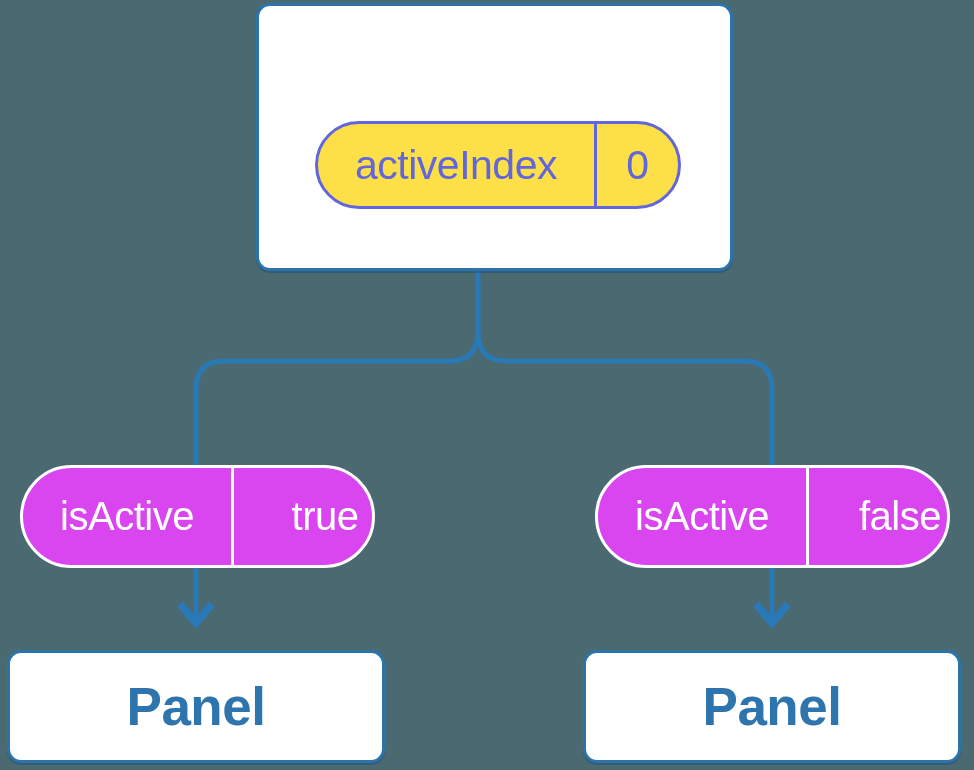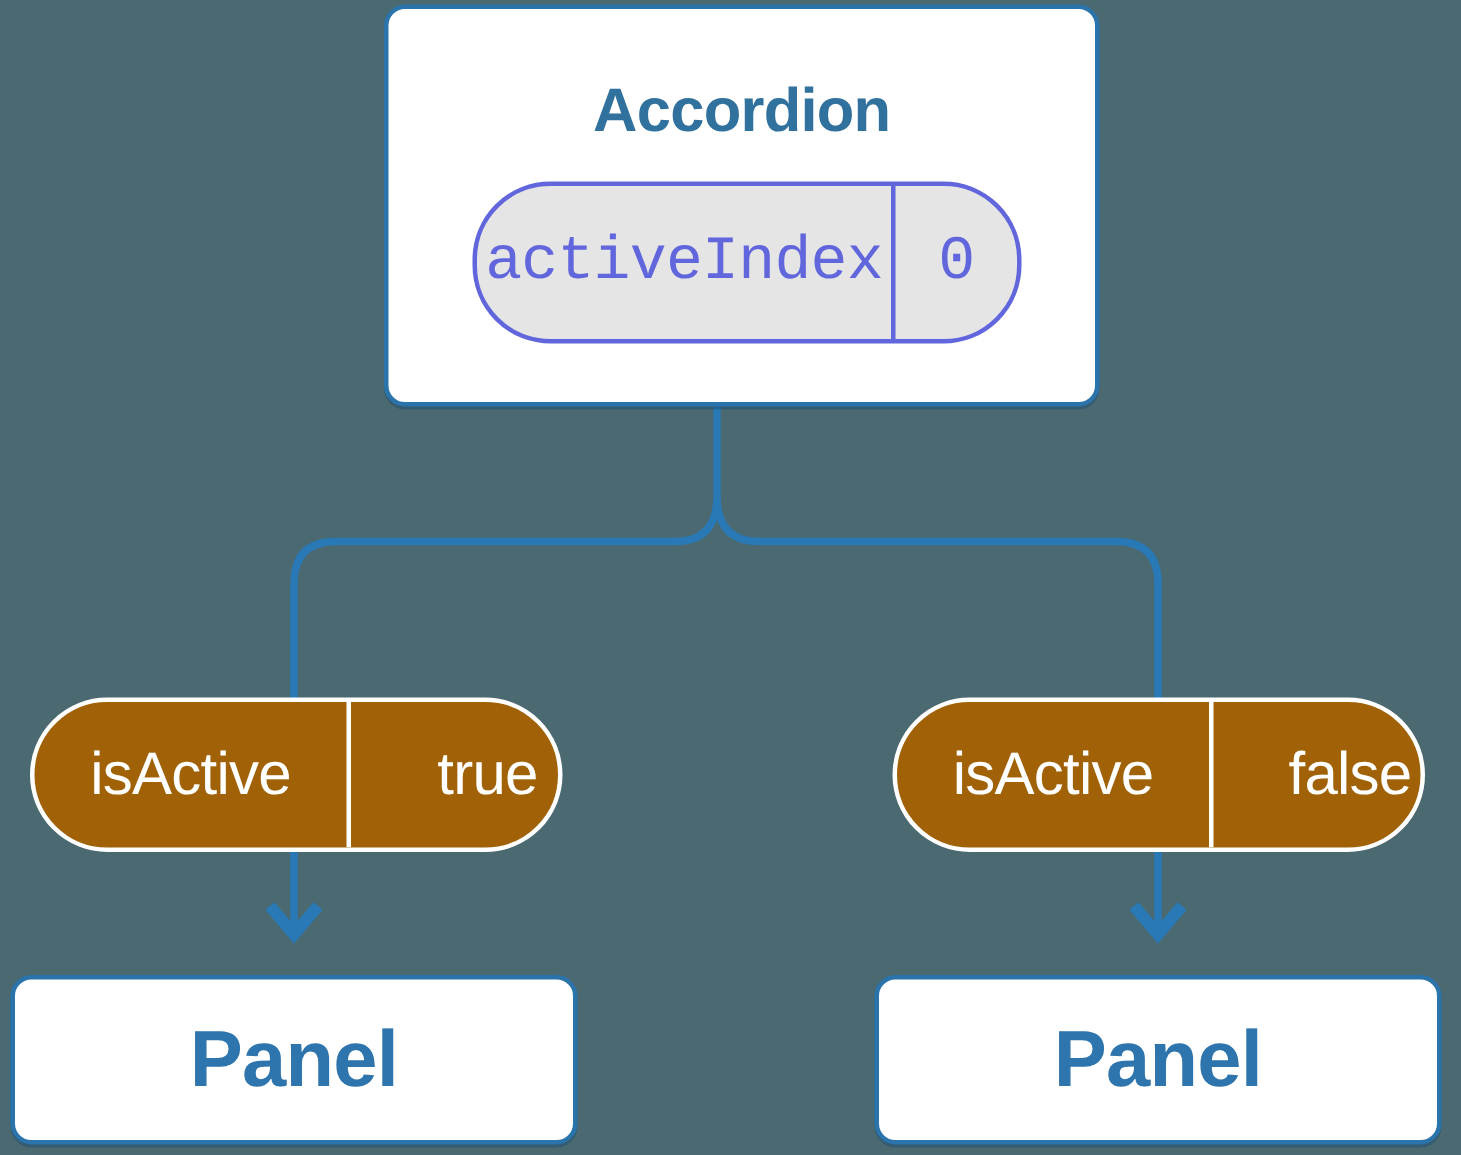--- a/index.html
+++ b/index.html
@@ -63,29 +63,28 @@
     font-weight: 600;
     letter-spacing: -0.5px;
     color: #2e74ad;
   }
   
   .state-pill {
     position: absolute;
     left: 56px;
     top: 115px;
     width: 366px;
-    height: 108px;
+    height: 88px;
     box-sizing: border-box;
     border: 3px solid #6266dd;
     border-radius: 52px;
     display: flex;
     align-items: stretch;
-    background: #e5e5e5;
+    background: #fde047;
     overflow: hidden;
-    font-family: Liberation Mono, monospace;
   }
   .state-pill .cell {
     display: flex;
     align-items: center;
     justify-content: center;
     color: #6266dd;
     font-size: 41px;
     letter-spacing: -0.5px;
   }
   .state-pill .cell.name  { width: 276px; }
@@ -94,21 +93,21 @@
     width: 3px;
     background: #6266dd;
   }
   
   .prop-pill {
     position: absolute;
     top: 465px;
     width: 355px;
     height: 103px;
     box-sizing: border-box;
-    background: #a16207;
+    background: #d946ef;
     border: 3px solid #ffffff;
     border-radius: 52px;
     display: flex;
     align-items: stretch;
     overflow: hidden;
     z-index: 2;
   }
   .prop-pill.pos-left  { left: 20px; }
   .prop-pill.pos-right { left: 595px; }
   .prop-pill .cell {
@@ -135,21 +134,20 @@
     <g stroke="#2979b6" fill="none">
       <path d="M478 269 L478 331" stroke-width="5"></path>
       <path d="M478 331 Q478 361 450 361 L224 361 Q196 361 196 389 L196 618" stroke-width="5"></path>
       <path d="M478 331 Q478 361 506 361 L744 361 Q772 361 772 389 L772 618" stroke-width="5"></path>
       <polyline points="180,604 196,623 212,604" stroke-width="8" stroke-linejoin="miter" stroke-linecap="butt"></polyline>
       <polyline points="756,604 772,623 788,604" stroke-width="8" stroke-linejoin="miter" stroke-linecap="butt"></polyline>
     </g>
   </svg>
 
   <div class="component-box accordion-box">
-    <div class="component-title">Accordion</div>
     <div class="state-pill">
       <div class="cell name">activeIndex</div>
       <div class="divider"></div>
       <div class="cell value">0</div>
     </div>
   </div>
 
   <div class="prop-pill pos-left">
     <div class="cell name">isActive</div>
     <div class="divider"></div>

